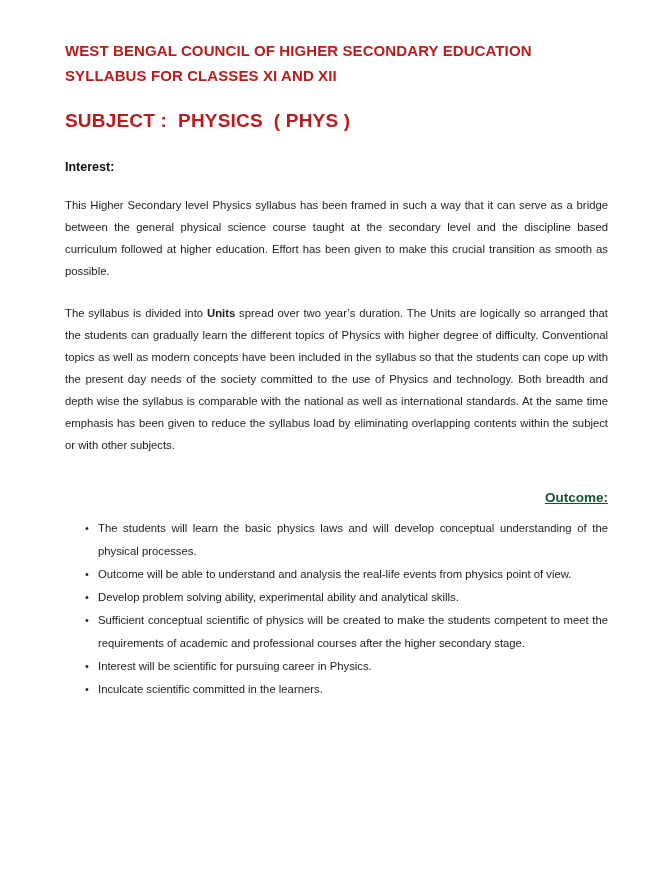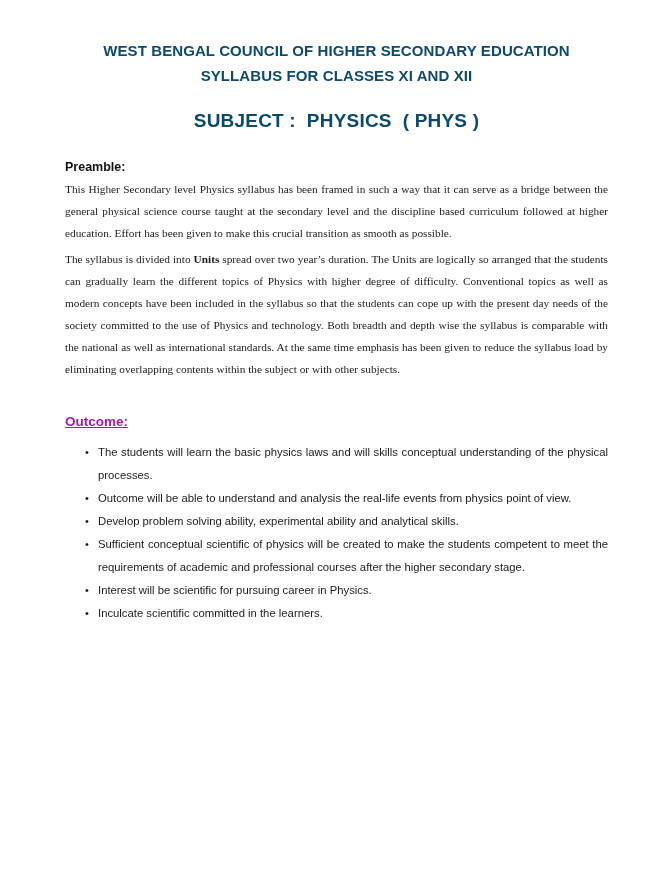--- a/index.html
+++ b/index.html
@@ -12,23 +12,22 @@
     width: 672px;
     height: 870px;
     background: #ffffff;
     box-sizing: border-box;
     padding: 38px 64px 0 65px;
     font-family: "Liberation Sans", sans-serif;
     color: #1c1c1c;
     overflow: hidden;
   }
   .doc-header {
-    text-align: center;
     font-weight: bold;
-    color: #0c4a6e;
+    color: #b91c1c;
   }
   .header-line-1,
   .header-line-2 {
     font-size: 15px;
     line-height: 25px;
     letter-spacing: 0.1px;
   }
   .header-line-3 {
     font-size: 19px;
     line-height: 30px;
@@ -40,28 +39,28 @@
     font-size: 12.5px;
     font-weight: bold;
     margin-top: 24px;
     color: #111111;
   }
   .outcome-heading {
     font-size: 13.5px;
     font-weight: bold;
     text-decoration: underline;
     margin-top: 34px;
-    color: #a21caf;
+    color: #14532d;
+    text-align: right;
   }
   .para {
     font-size: 11.3px;
     line-height: 22px;
     text-align: justify;
-    margin: 4px 0 0 0;
-    font-family: Liberation Serif, serif;
+    margin: 20px 0 0 0;
   }
   .para .bold {
     font-weight: bold;
   }
   .bullet-list {
     list-style: none;
     margin: 12px 0 0 0;
     padding: 0 0 0 20px;
   }
   .bullet-item {
@@ -83,33 +82,33 @@
 <body>
 
 <div class="page">
 
   <div class="doc-header">
     <div class="header-line-1">WEST BENGAL COUNCIL OF HIGHER SECONDARY EDUCATION</div>
     <div class="header-line-2">SYLLABUS FOR CLASSES XI AND XII</div>
     <div class="header-line-3">SUBJECT :  PHYSICS  ( PHYS )</div>
   </div>
 
-  <div class="section-heading">Preamble:</div>
+  <div class="section-heading">Interest:</div>
 
   <p class="para">This Higher Secondary level Physics syllabus has been framed in such a way that it can serve as a bridge between the general physical science course taught at the secondary level and the discipline based curriculum followed at higher education. Effort has been given to make this crucial transition as smooth as possible.</p>
 
   <p class="para"><span>The syllabus is divided into </span><span class="bold">Units</span><span> spread over two year’s duration. The Units are logically so arranged that the students can gradually learn the different topics of Physics with higher degree of difficulty. Conventional topics as well as modern concepts have been included in the syllabus so that the students can cope up with the present day needs of the society committed to the use of Physics and technology. Both breadth and depth wise the syllabus is comparable with the national as well as international standards. At the same time emphasis has been given to reduce the syllabus load by eliminating overlapping contents within the subject or with other subjects.</span></p>
 
 
   <div class="outcome-heading">Outcome:</div>
 
   <ul class="bullet-list">
     <li class="bullet-item">
       <span class="bullet-marker">•</span>
-      <span class="bullet-text">The students will learn the basic physics laws and will skills conceptual understanding of the physical processes.</span>
+      <span class="bullet-text">The students will learn the basic physics laws and will develop conceptual understanding of the physical processes.</span>
     </li>
     <li class="bullet-item">
       <span class="bullet-marker">•</span>
       <span class="bullet-text">Outcome will be able to understand and analysis the real-life events from physics point of view.</span>
     </li>
     <li class="bullet-item">
       <span class="bullet-marker">•</span>
       <span class="bullet-text">Develop problem solving ability, experimental ability and analytical skills.</span>
     </li>
     <li class="bullet-item">

